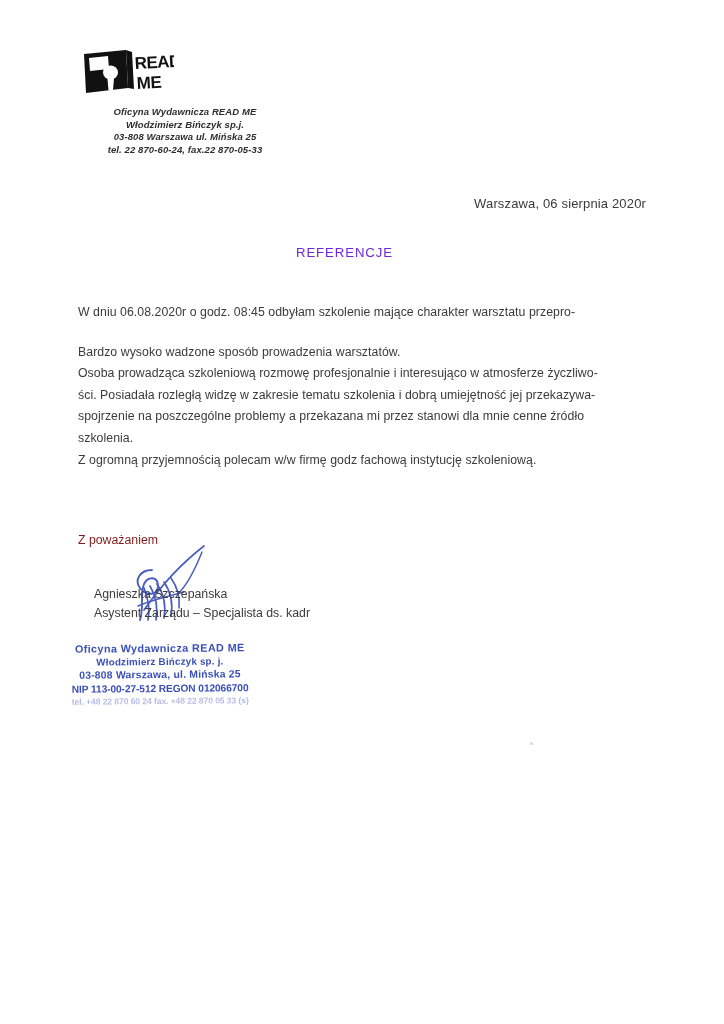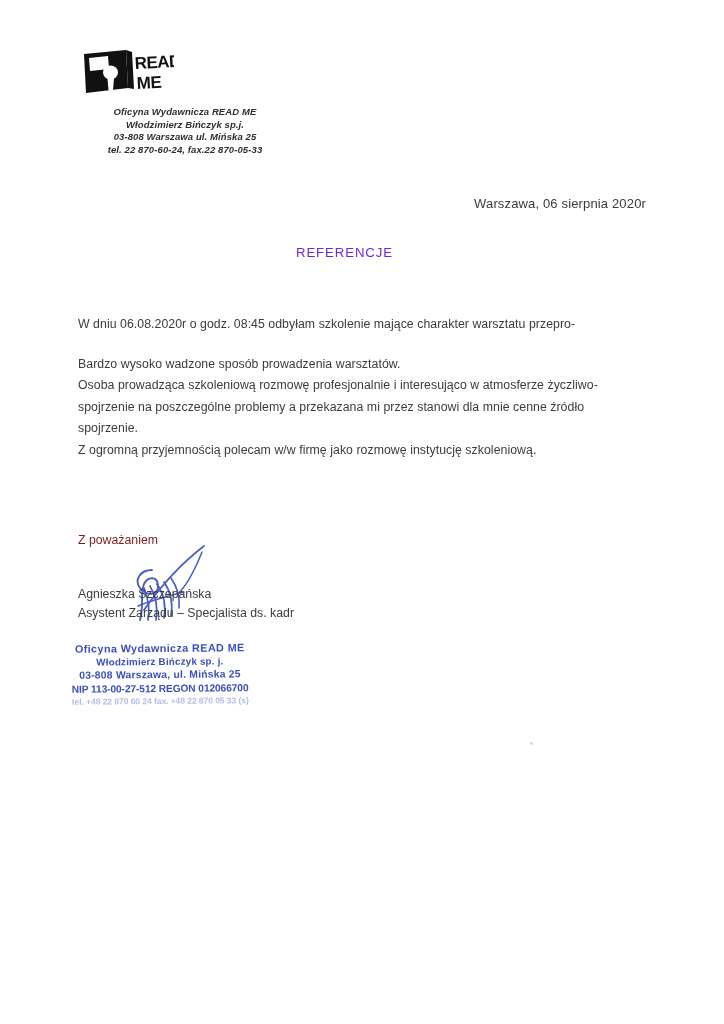--- a/index.html
+++ b/index.html
@@ -73,42 +73,42 @@
   .body-text {
     position: absolute;
     left: 78px;
     top: 298px;
     width: 508px;
     font-size: 12.3px;
     line-height: 21.6px;
     color: #3b3b3b;
     letter-spacing: 0.05px;
   }
-  .para { margin: 16px 0 18px 0; }
+  .para { margin: 4px 0 18px 0; }
   .para:last-child { margin-bottom: 0; }
   .para .ln { display: block; white-space: nowrap; }
 
   
   .closing {
     position: absolute;
     left: 78px;
     top: 530px;
     font-size: 12.3px;
     color: #7f1d1d;
     line-height: 21.6px;
   }
   .sig-block {
     position: absolute;
     left: 78px;
     top: 585px;
     font-size: 12.3px;
     color: #3b3b3b;
     line-height: 19px;
   }
-  .sig-block div { white-space: nowrap; }
+  .sig-block div { white-space: nowrap; margin-left: 16px; }
 
   .signature {
     position: absolute;
     left: 118px;
     top: 536px;
     width: 120px;
     height: 90px;
     pointer-events: none;
   }
   .signature svg { display: block; overflow: visible; }
@@ -190,23 +190,24 @@
 
   <div class="body-text">
 
     <p class="para">
       <span class="ln">W dniu 06.08.2020r o godz. 08:45 odbyłam szkolenie mające charakter warsztatu  przepro-</span>
     </p>
 
     <p class="para">
       <span class="ln">Bardzo wysoko wadzone sposób prowadzenia warsztatów.</span>
       <span class="ln">Osoba prowadząca szkoleniową rozmowę profesjonalnie i interesująco w atmosferze życzliwo-</span>
+      <span class="ln">ści. Posiadała rozległą widzę w zakresie tematu szkolenia i dobrą umiejętność jej przekazywa-</span>
       <span class="ln">spojrzenie na poszczególne problemy a przekazana mi przez stanowi dla mnie cenne źródło</span>
-      <span class="ln">spojrzenie.</span>
-      <span class="ln">Z ogromną przyjemnością polecam w/w firmę jako rozmowę instytucję szkoleniową.</span>
+      <span class="ln">szkolenia.</span>
+      <span class="ln">Z ogromną przyjemnością polecam w/w firmę godz fachową instytucję szkoleniową.</span>
     </p>
   </div>
 
   <div class="closing">Z poważaniem</div>
 
   <div class="signature">
     <svg width="120" height="90" viewBox="0 0 120 90" aria-hidden="true">
       <g fill="none" stroke="#4a5ec0" stroke-linecap="round" stroke-linejoin="round">
 
         <path d="M26,74 C40,54 60,30 86,10" stroke-width="1.7"></path>

